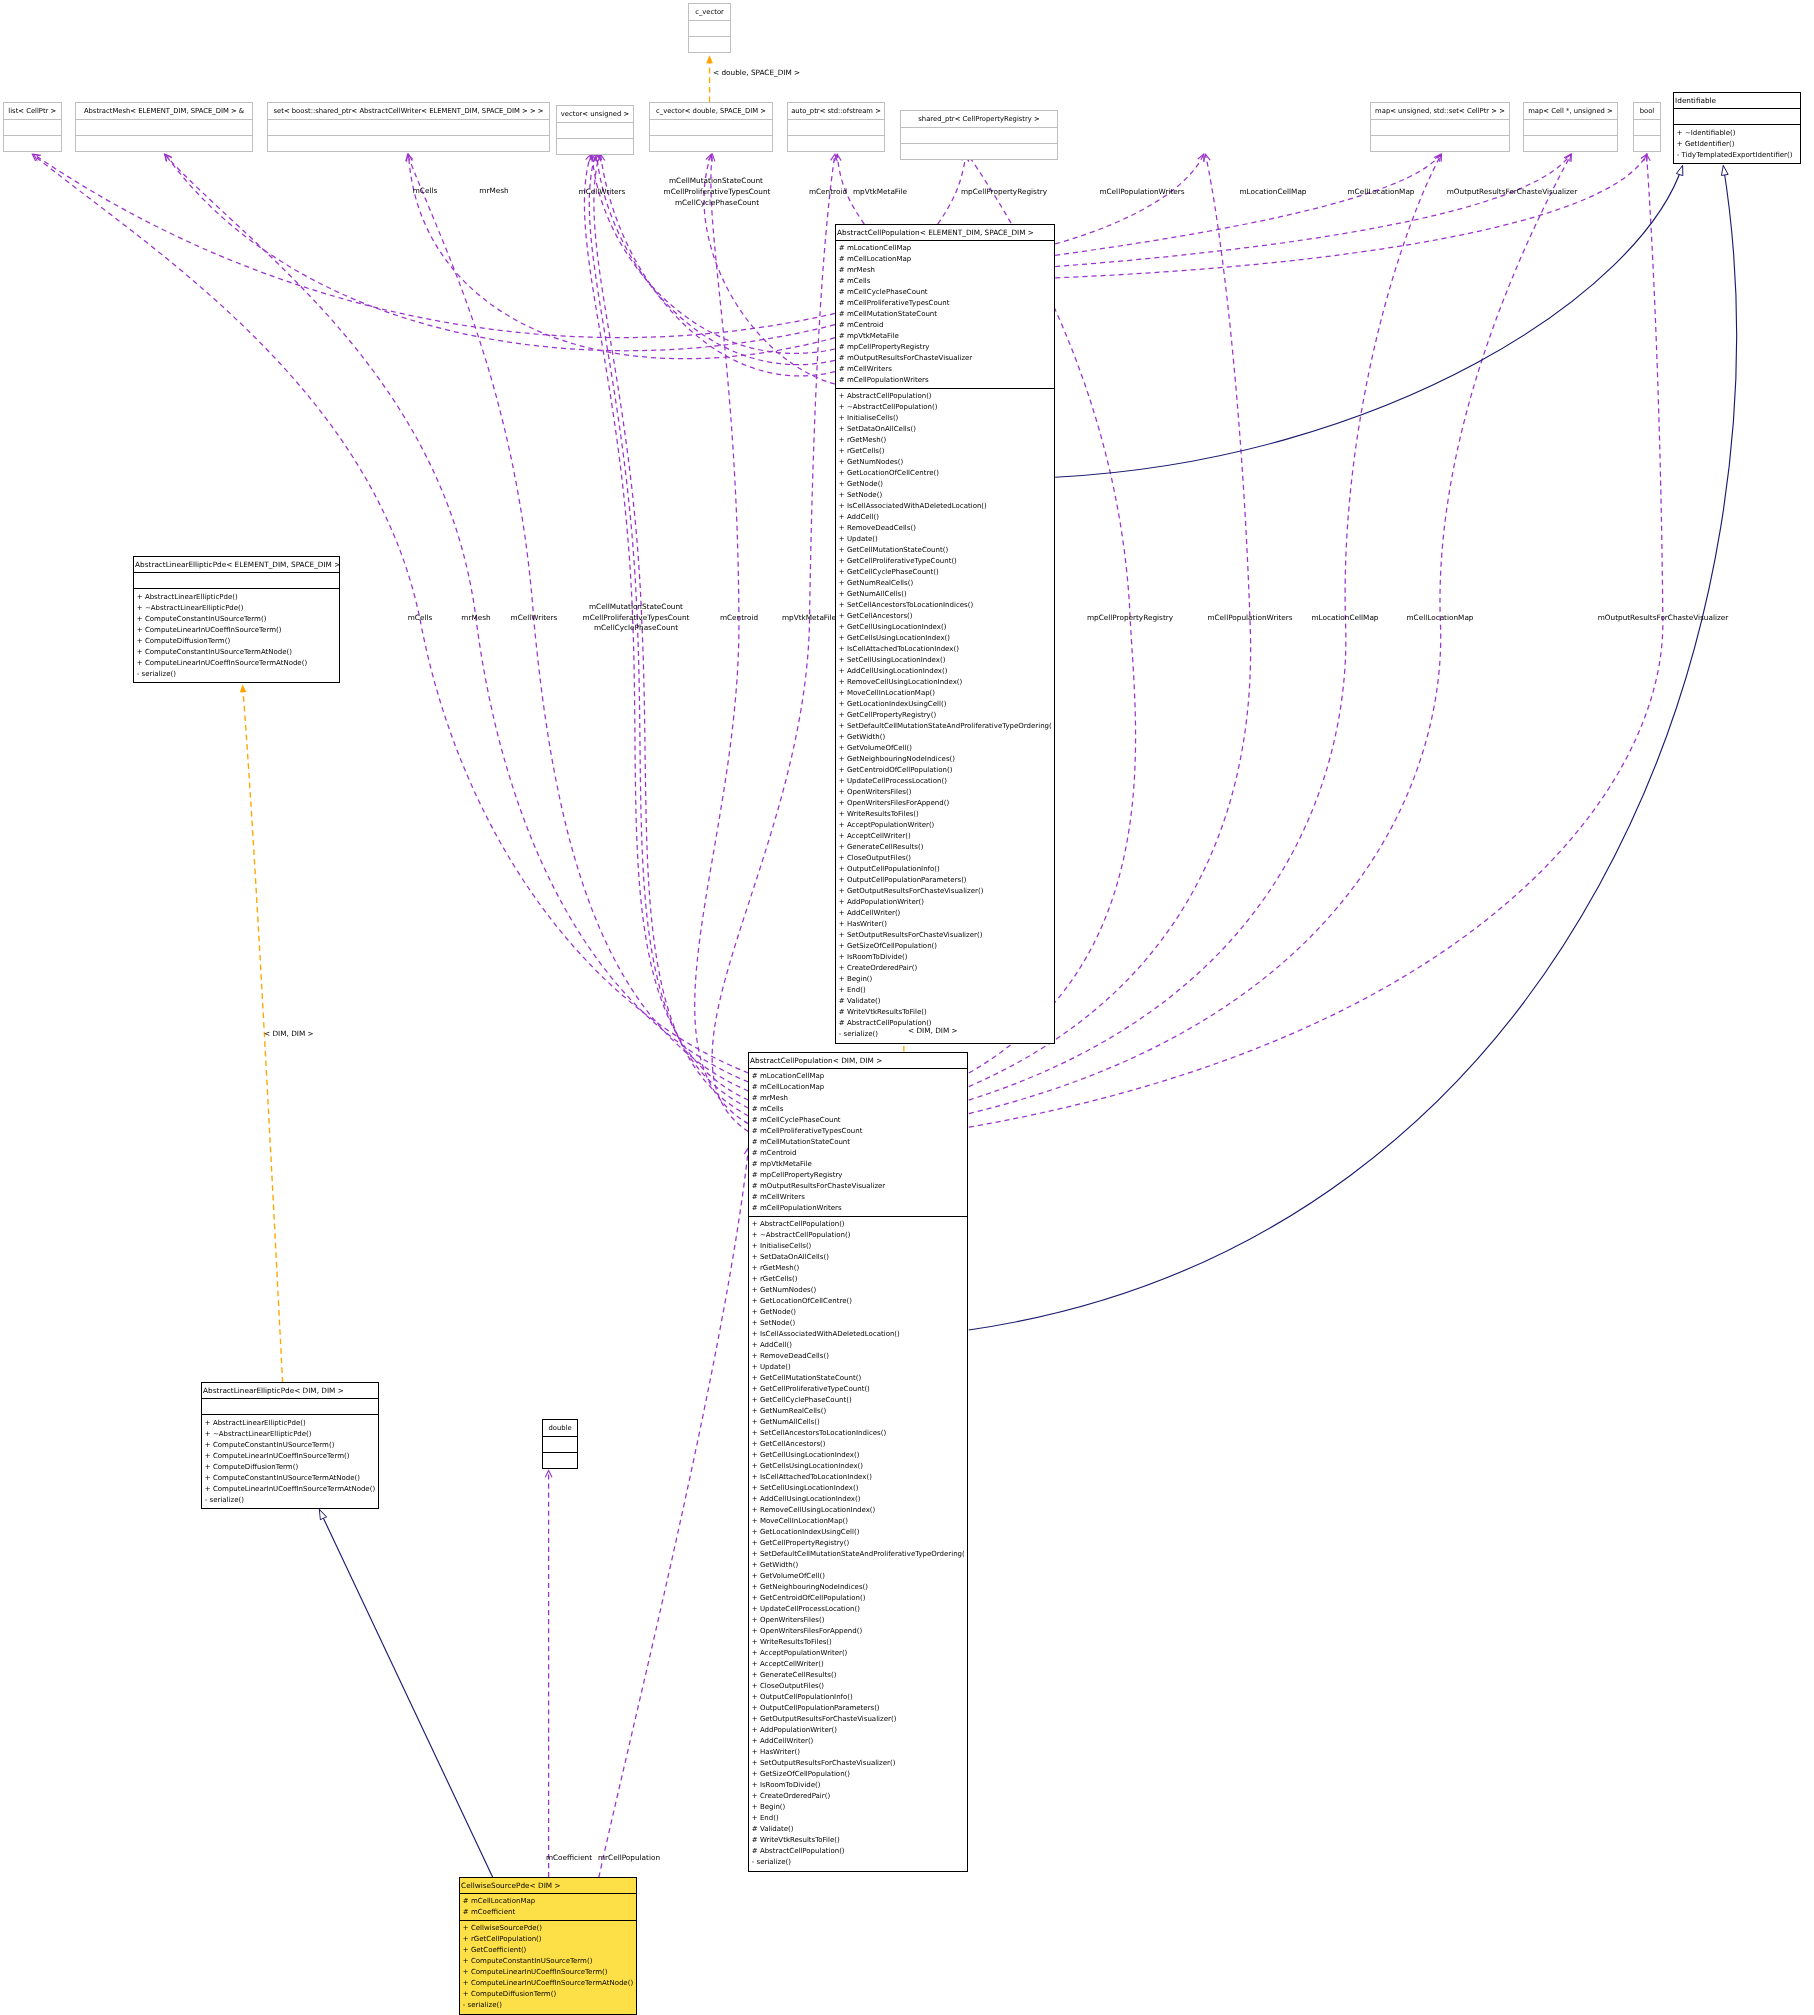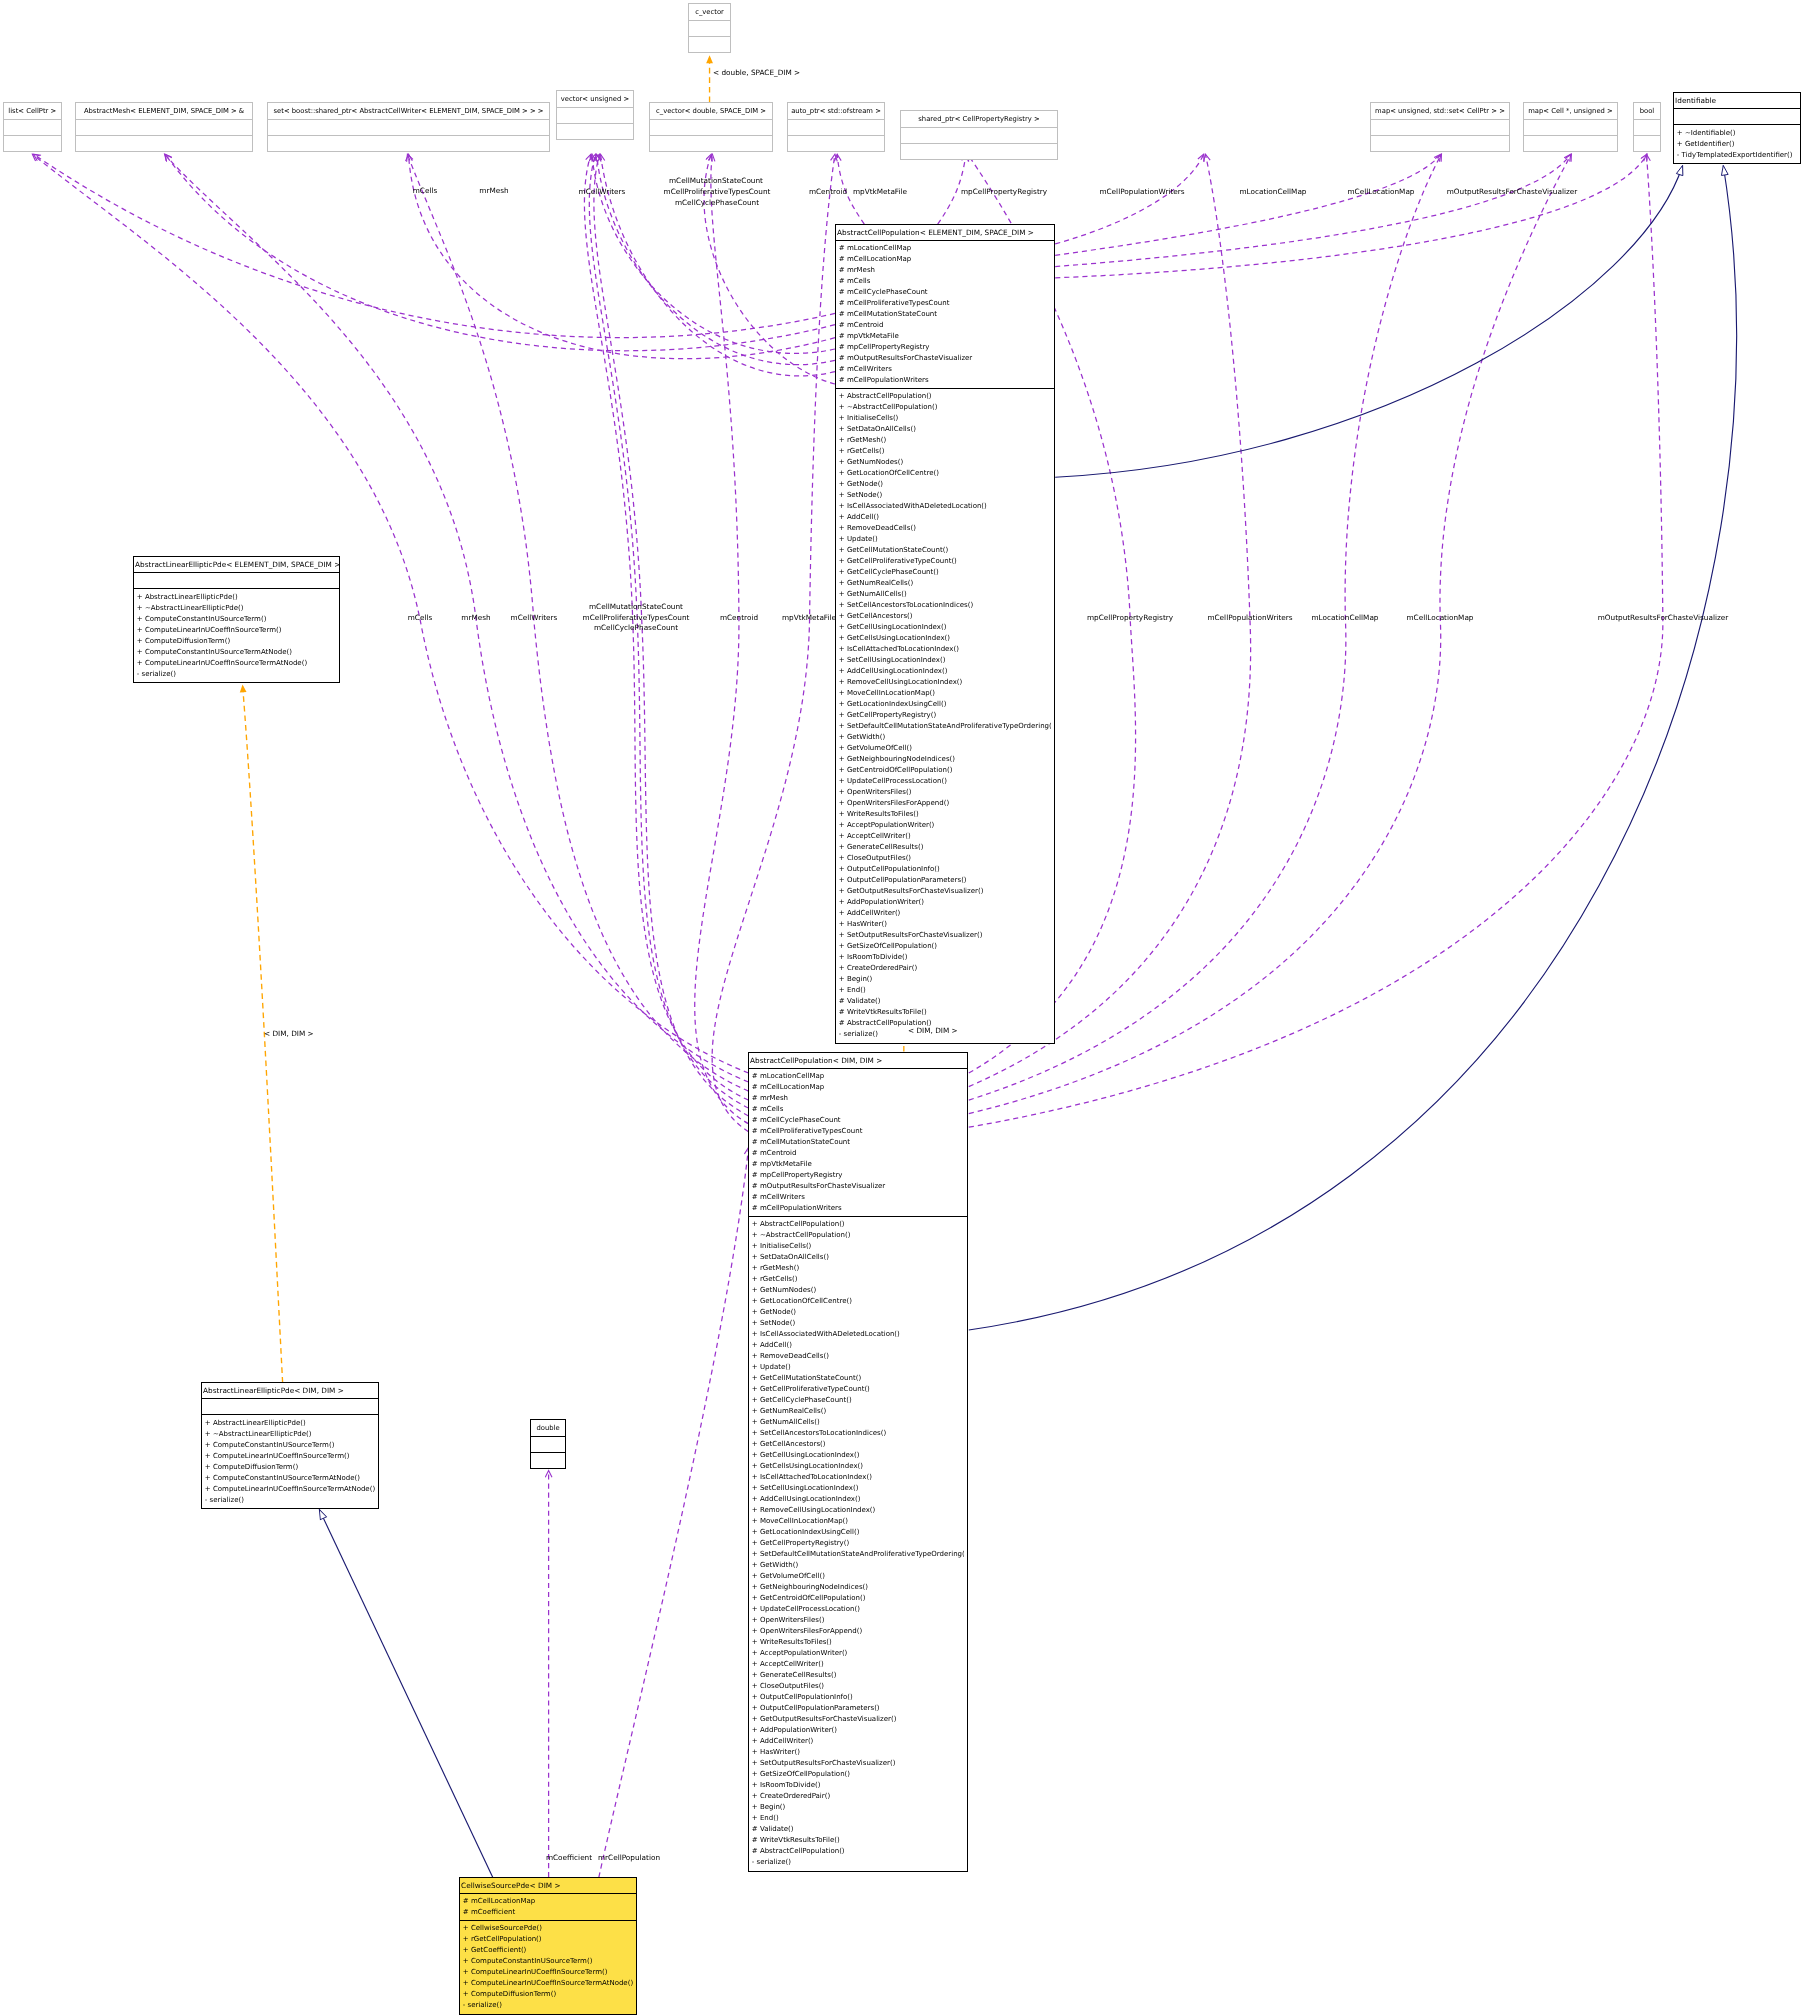--- a/index.html
+++ b/index.html
@@ -8,21 +8,21 @@
   #edges{position:absolute;left:0;top:0;z-index:0;}
   .usage{fill:none;stroke:#9a32cd;stroke-width:2.2;stroke-dasharray:9 7;}
   .template{fill:none;stroke:#ffa500;stroke-width:2.4;stroke-dasharray:10 7;}
   .inherit{fill:none;stroke:#191970;stroke-width:2;}
 
   .type-box{position:absolute;z-index:1;background:#fff;border:1.1px solid #bfbfbf;box-sizing:border-box;}
   .type-box .tb-title{height:16.4px;line-height:16.4px;text-align:center;border-bottom:1.1px solid #bfbfbf;
     font-size:6.8px;padding:0 1.7px;white-space:nowrap;overflow:hidden;}
   .type-box .tb-cell{height:14.7px;border-bottom:1.1px solid #bfbfbf;}
   .type-box .tb-cell2{height:14.7px;}
-  .type-box.black{border-color:#000;}
+  .type-box.black{border-color:#000;margin-left:12px;}
   .type-box.black .tb-title,.type-box.black .tb-cell{border-color:#000;}
 
   .class-box{position:absolute;z-index:1;background:#fff;border:1.1px solid #000;box-sizing:border-box;}
   .class-title{text-align:left;border-bottom:1.1px solid #000;font-size:7.3px;padding:2.8px 1.1px;white-space:nowrap;overflow:hidden;}
   .class-attrs{border-bottom:1.1px solid #000;padding:2.3px 2.8px;min-height:11.3px;}
   .class-methods{padding:2.3px 2.8px;}
   .member{font-size:7px;line-height:11px;white-space:nowrap;overflow:hidden;}
   .class-box.highlight{background:#fde047;}
 
   .elabel{position:absolute;z-index:2;font-size:7.3px;white-space:nowrap;transform:translate(-50%,-50%);}
@@ -100,21 +100,21 @@
   <div class="type-box" style="left:75px;top:102px;width:178px">
     <div class="tb-title">AbstractMesh&lt; ELEMENT_DIM, SPACE_DIM &gt; &amp;</div>
     <div class="tb-cell"></div>
       <div class="tb-cell2"></div>
   </div>
   <div class="type-box" style="left:267px;top:102px;width:283px">
     <div class="tb-title">set&lt; boost::shared_ptr&lt; AbstractCellWriter&lt; ELEMENT_DIM, SPACE_DIM &gt; &gt; &gt;</div>
     <div class="tb-cell"></div>
       <div class="tb-cell2"></div>
   </div>
-  <div class="type-box" style="left:556px;top:90px;width:78px">
+  <div class="type-box" style="left:556px;top:105px;width:78px">
     <div class="tb-title">vector&lt; unsigned &gt;</div>
     <div class="tb-cell"></div>
       <div class="tb-cell2"></div>
   </div>
   <div class="type-box" style="left:649px;top:102px;width:124px">
     <div class="tb-title">c_vector&lt; double, SPACE_DIM &gt;</div>
     <div class="tb-cell"></div>
       <div class="tb-cell2"></div>
   </div>
   <div class="type-box" style="left:787px;top:102px;width:98px">

